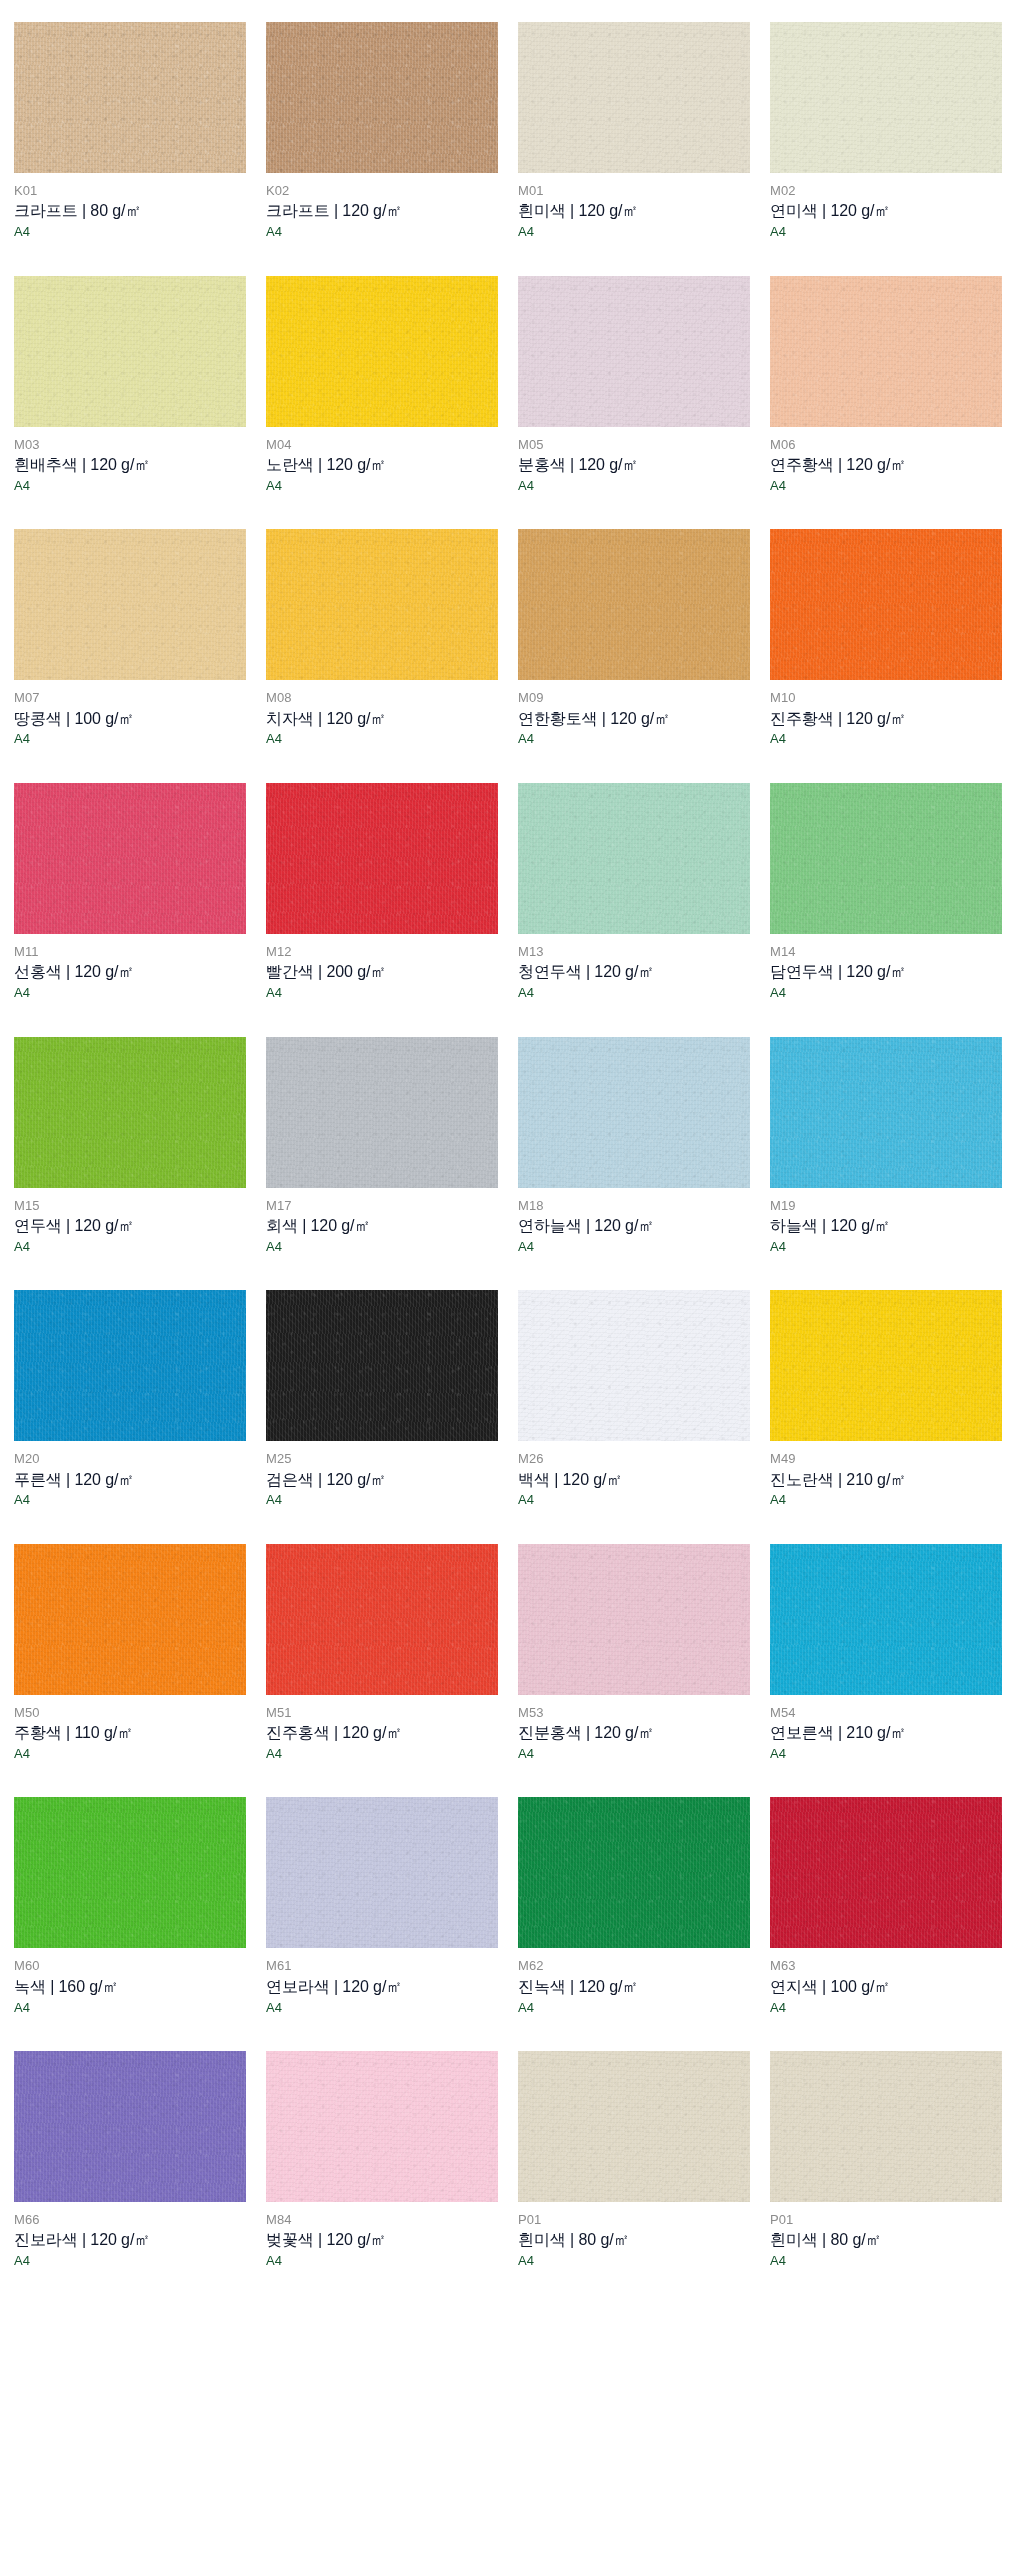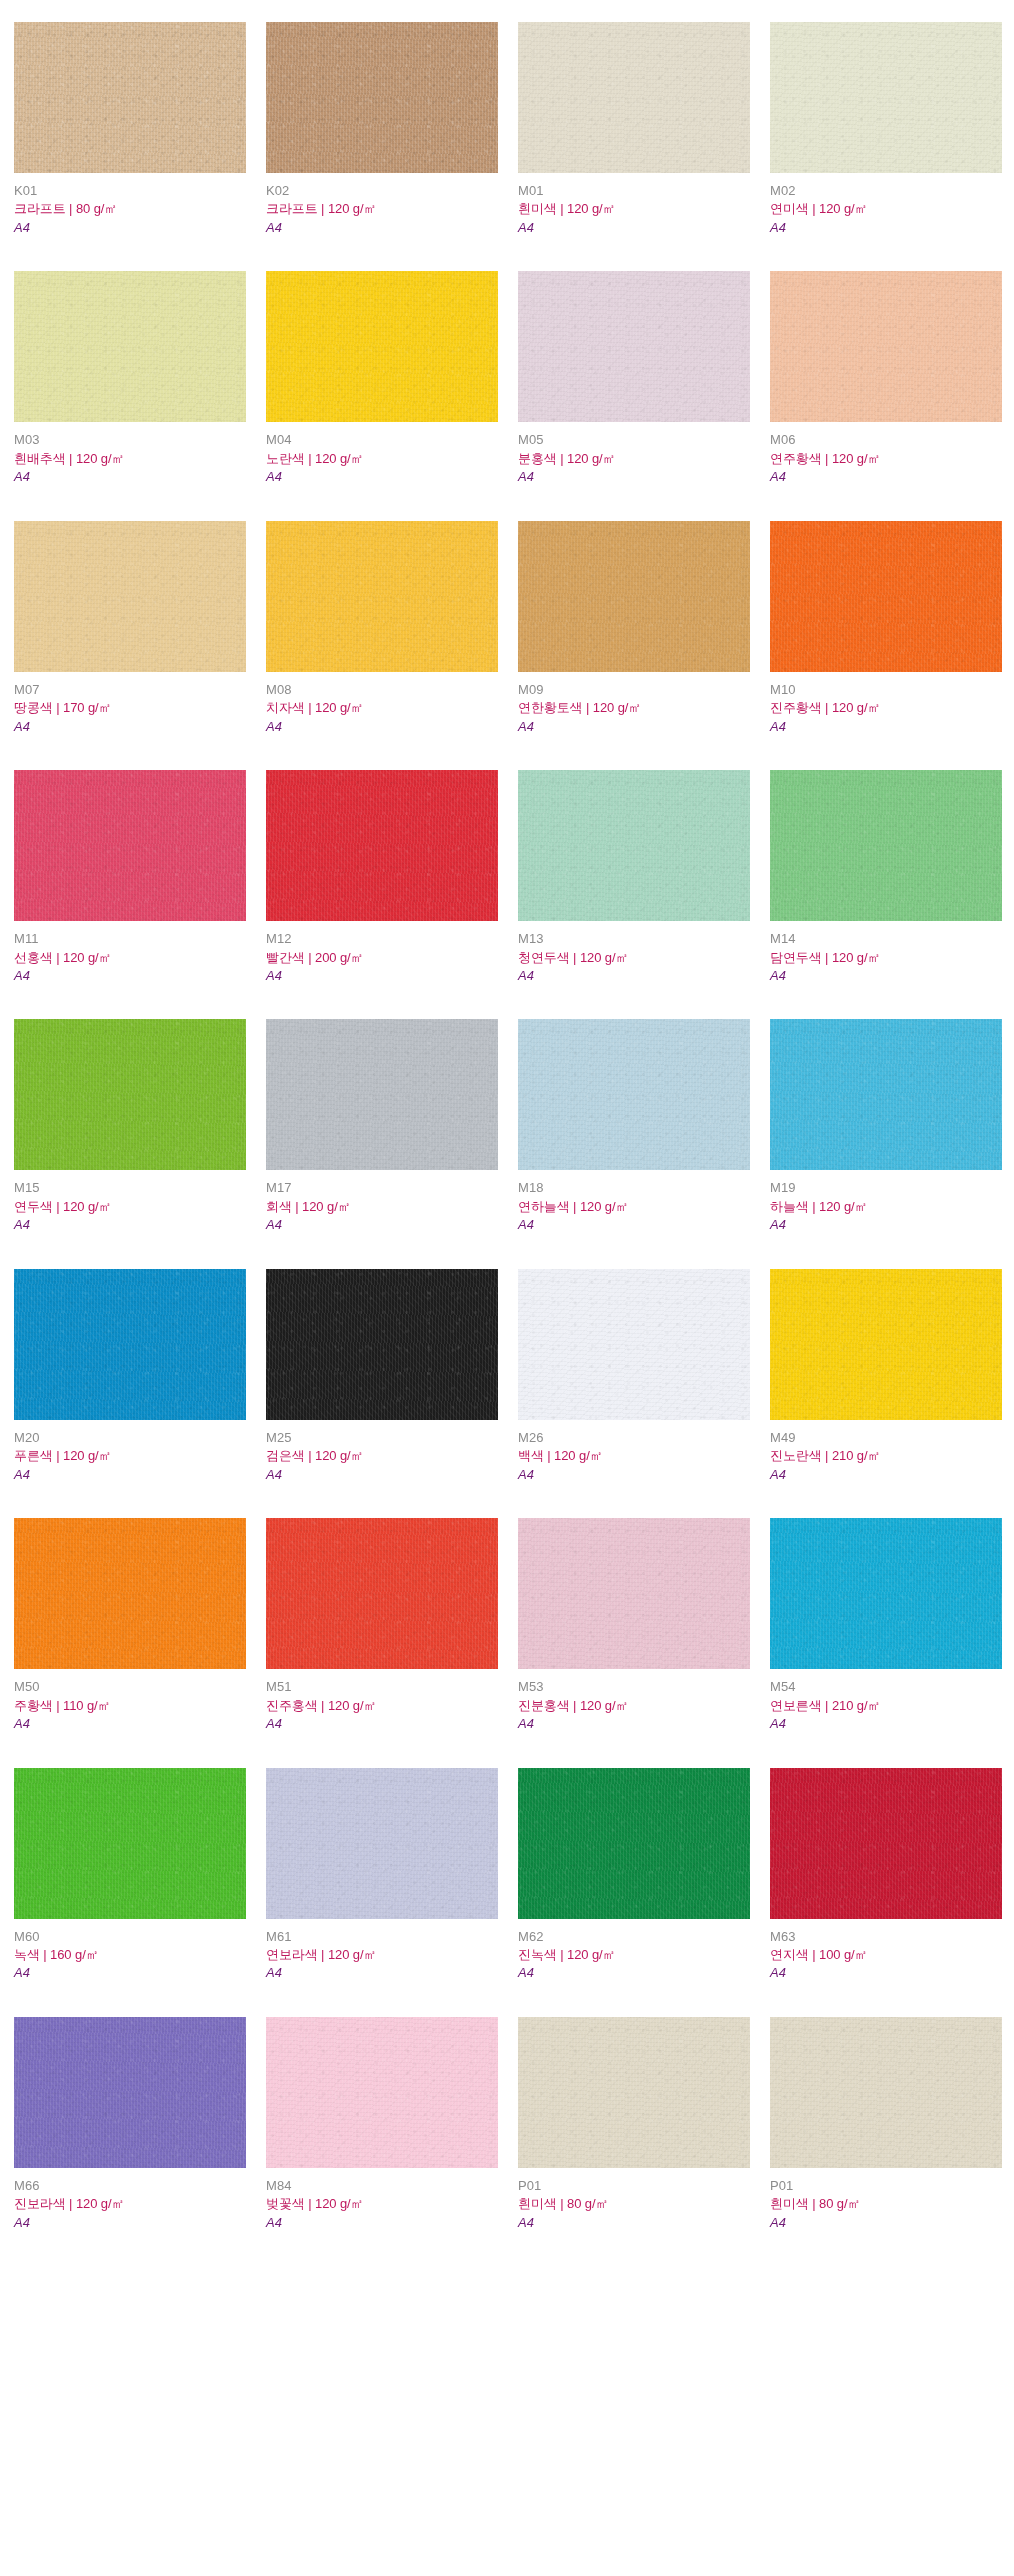--- a/index.html
+++ b/index.html
@@ -67,30 +67,29 @@
     color:#8c8c8c;
     line-height:1.42;
   }
   .code{
     font-size:13px;
     letter-spacing:0.1px;
     color:#8c8c8c;
     white-space:nowrap;
   }
   .desc{
-    font-size:13px;
+    font-size:16px;
     letter-spacing:-0.1px;
-    color:#be185d;
+    color:#0f172a;
     white-space:nowrap;
   }
   .size{
     font-size:13px;
-    color:#701a75;
+    color:#14532d;
     white-space:nowrap;
-    font-style:italic;
   }
 </style>
 </head>
 <body>
 
 <div id="catalog">
   <div class="grid">
       <div class="cell">
         <div class="swatch kraft" style="background-color: rgb(214, 184, 148);">
           <div class="tex"></div>
@@ -179,21 +178,21 @@
           <div class="size">A4</div>
         </div>
       </div>
       <div class="cell">
         <div class="swatch" style="background-color: rgb(232, 204, 150);">
           <div class="tex"></div>
           <div class="tex2"></div>
         </div>
         <div class="caption">
           <div class="code">M07</div>
-          <div class="desc">땅콩색 | 170 g/㎡</div>
+          <div class="desc">땅콩색 | 100 g/㎡</div>
           <div class="size">A4</div>
         </div>
       </div>
       <div class="cell">
         <div class="swatch" style="background-color: rgb(247, 194, 58);">
           <div class="tex"></div>
           <div class="tex2"></div>
         </div>
         <div class="caption">
           <div class="code">M08</div>

